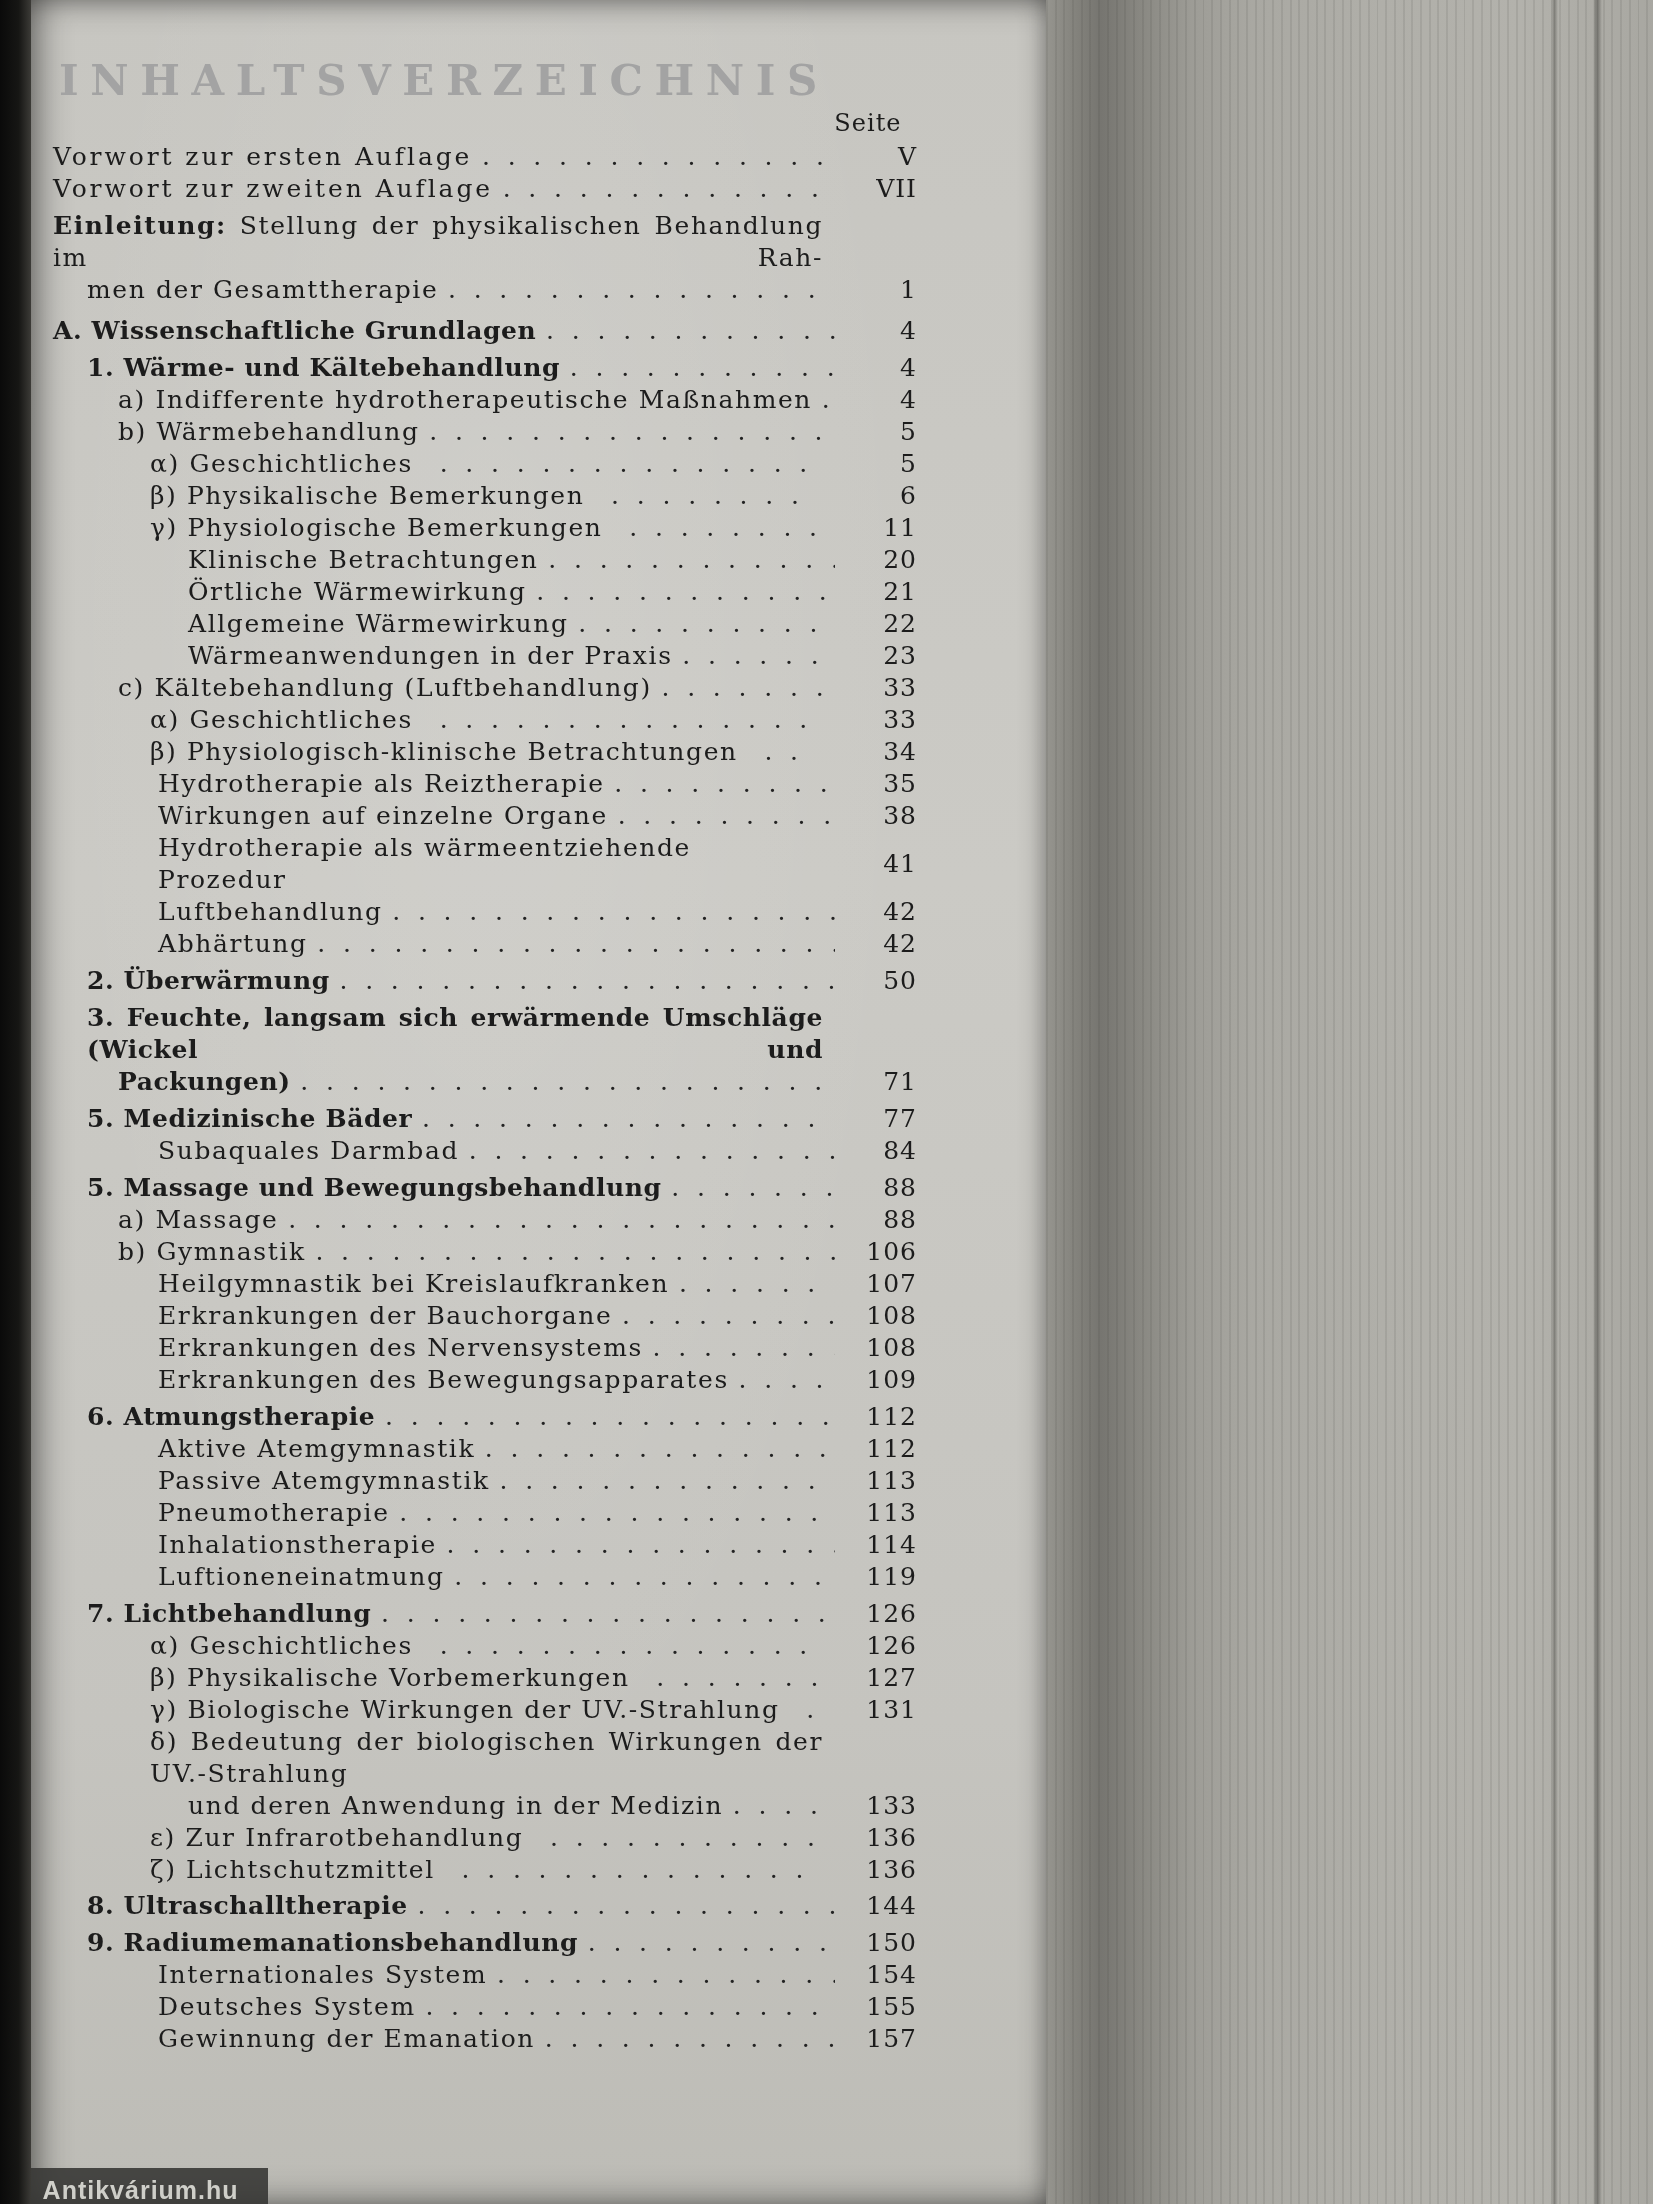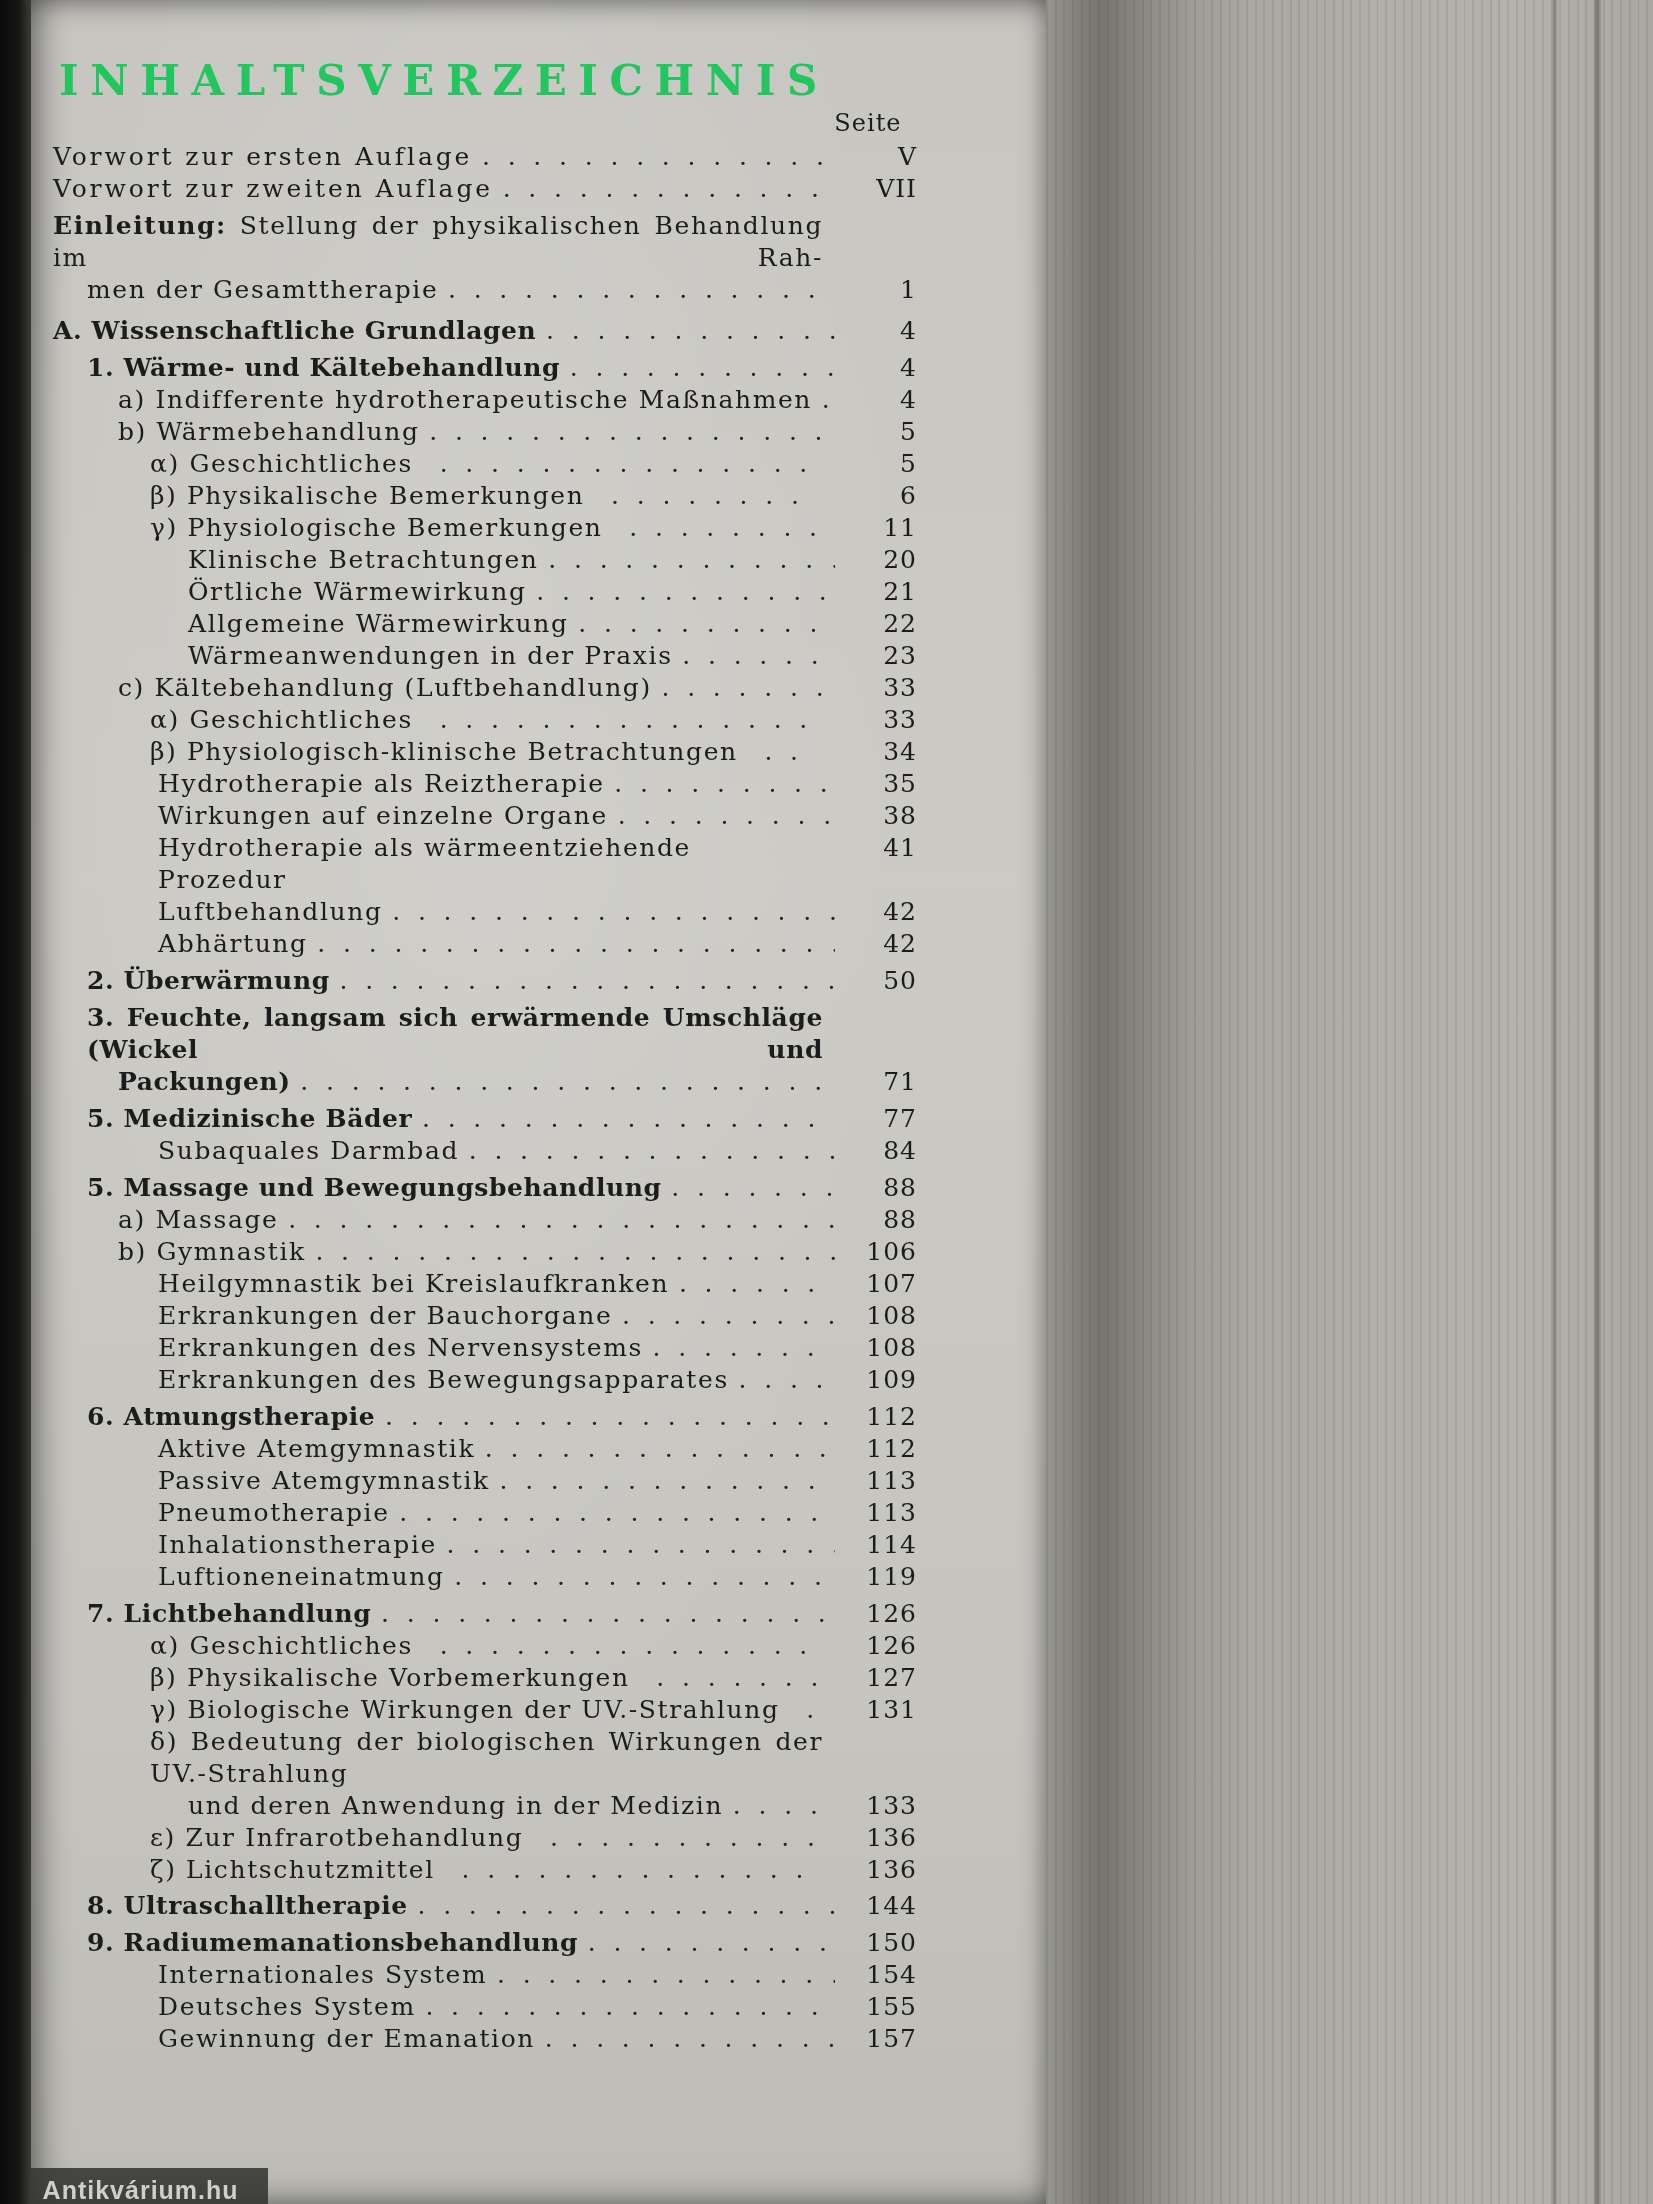--- a/index.html
+++ b/index.html
@@ -51,36 +51,36 @@
     padding-top: 56px;
     color: var(--ink);
     font-size: 25px;
   }
   .title {
     text-align: center;
     margin: 0 82px 3.9px 0;
     font-weight: bold;
     font-size: 42px;
     letter-spacing: 11.6px;
-    color: #22c55e;
+    color: #a3a3a3;
     white-space: nowrap;
   }
   .seite {
     text-align: right;
     margin: 1.9px 15.5px 3.9px 0;
     font-size: 24px;
     letter-spacing: 1px;
   }
 
   .row { }
   .row .line, .row .line1 { line-height: 32px; }
   .row.mt-sm { margin-top: 4.9px; }
   .row.mt-lg { margin-top: 9.7px; }
   .row.bold { font-weight: bold; }
-  .flex { display: flex; align-items: flex-start; }
+  .flex { display: flex; align-items: center; }
 
   .label { flex: 0 0 auto; max-width: calc(100% - 92px); letter-spacing: 1.6px; }
   .row.bold .label { letter-spacing: 0.6px; }
   .row.wide .label { letter-spacing: 2.9px; }
 
   .leader {
     flex: 1 1 0; min-width: 0;
     overflow: hidden; white-space: nowrap;
     letter-spacing: 4.9px;
     padding-left: 9.7px;

